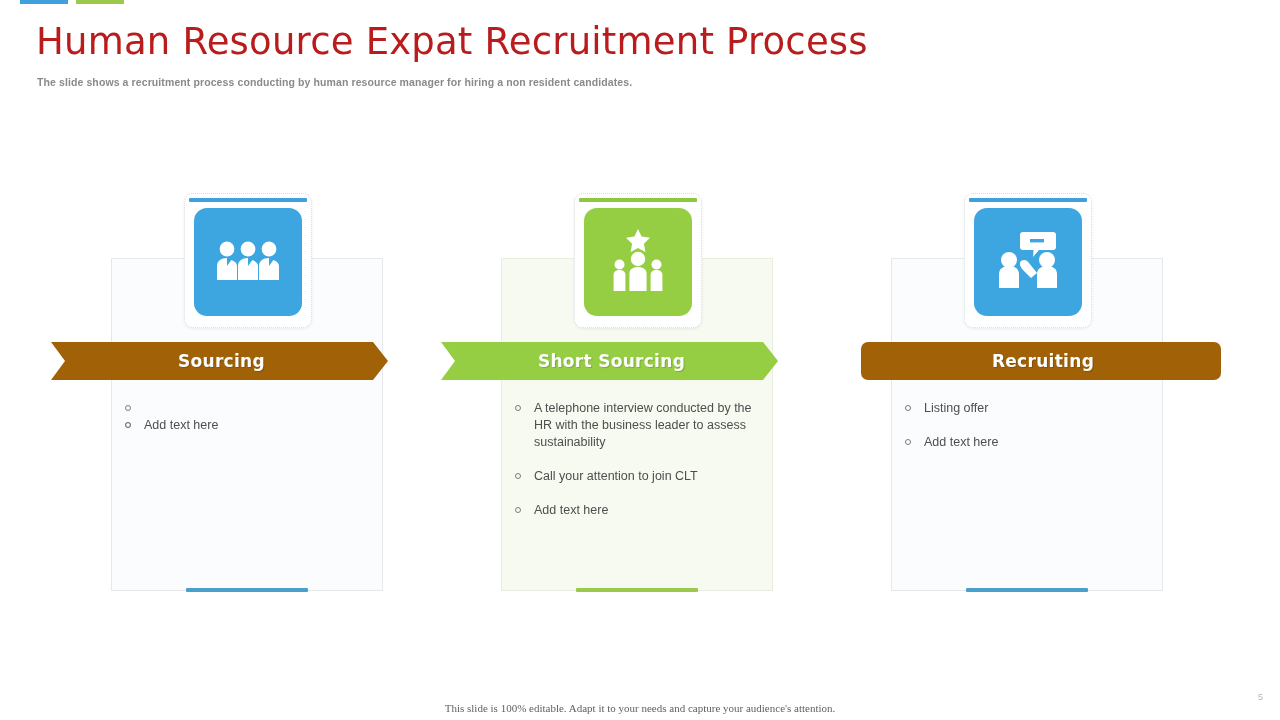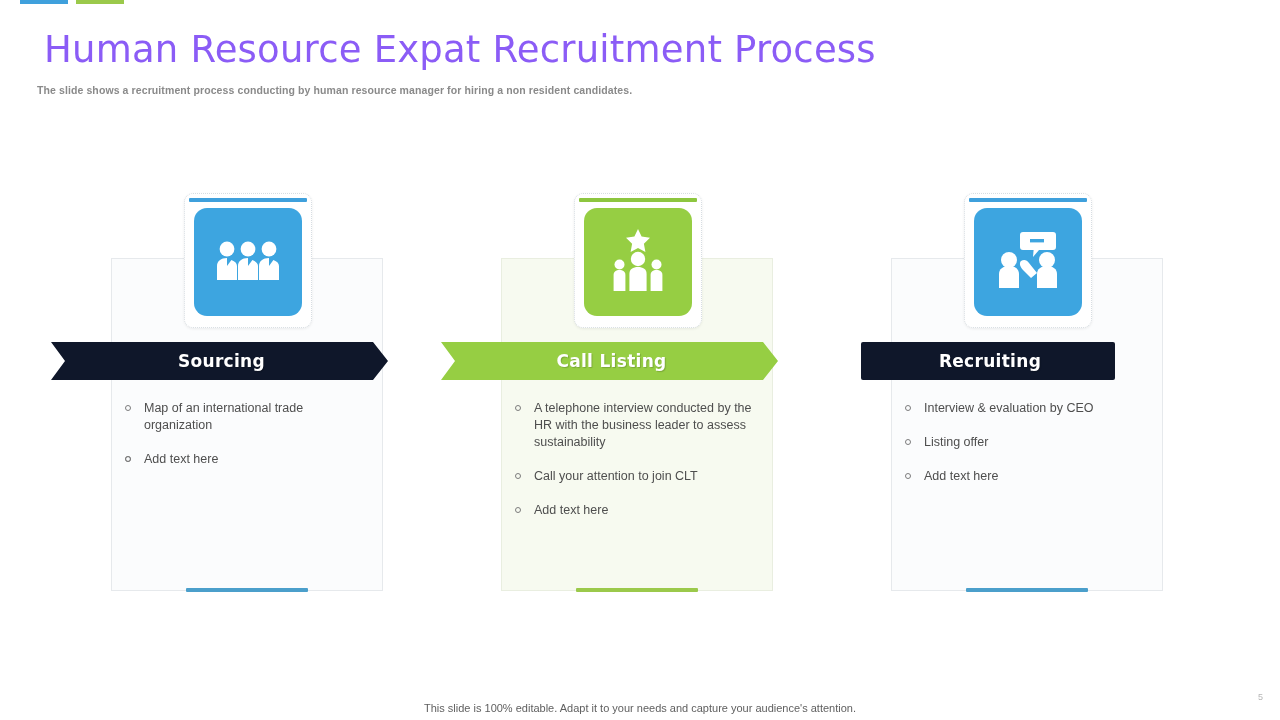--- a/index.html
+++ b/index.html
@@ -33,24 +33,24 @@
   
   .header {
     position: absolute;
     top: 22px;
     left: 36px;
     right: 36px;
   }
   .slide-title {
     font-size: 37px;
     font-weight: 400;
-    color: #8b5cf6;
+    color: #b91c1c;
     letter-spacing: 0.2px;
     line-height: 1.1;
-    margin: 8px;
+    margin: 0;
     font-family: "DejaVu Sans", sans-serif;
   }
   .slide-subtitle {
     margin: 13px 0 0 1px;
     font-size: 10.5px;
     color: #8a8a8a;
     letter-spacing: 0.1px;
     font-family: "Liberation Sans", sans-serif;
     font-weight: bold;
   }
@@ -152,24 +152,24 @@
     align-items: center;
     justify-content: center;
   }
   .banner.arrow {
     left: -2px;
     width: 337px;
     clip-path: polygon(0 0, 322px 0, 337px 50%, 322px 100%, 0 100%, 14px 50%);
   }
   .banner.rounded {
     left: 28px;
-    width: 254px;
-    border-radius: 2px;
-  }
-  .banner.blue  { background: #0f172a; }
+    width: 360px;
+    border-radius: 7px;
+  }
+  .banner.blue  { background: #a16207; }
   .banner.green { background: #96CE43; }
   .banner-label {
     color: #ffffff;
     font-size: 17px;
     font-weight: bold;
     letter-spacing: 0.3px;
     text-shadow: 1px 1px 1px rgba(0,0,0,0.18);
     font-family: "DejaVu Sans", sans-serif;
     margin-left: 4px;
   }
@@ -207,21 +207,21 @@
 
   
   .footer-note {
     position: absolute;
     bottom: 6px;
     left: 0;
     width: 1280px;
     text-align: center;
     font-size: 11px;
     color: #5f5f5f;
-    font-family: Liberation Sans, sans-serif;
+    font-family: Liberation Serif, serif;
   }
   .page-number {
     position: absolute;
     right: 17px;
     bottom: 18px;
     font-size: 9px;
     color: #b6b6b6;
     font-family: "Liberation Sans", sans-serif;
   }
 </style>
@@ -261,21 +261,20 @@
       </div>
     </div>
 
     <div class="banner arrow blue">
       <span class="banner-label">Sourcing</span>
     </div>
 
     <ul class="bullets">
       <li class="bullet">
         <span class="bullet-marker"></span>
-        <span>Map of an international trade organization</span>
       </li>
       <li class="bullet">
         <span class="bullet-marker"></span>
       </li>
       <li class="bullet">
         <span class="bullet-marker"></span>
         <span>Add text here</span>
       </li>
     </ul>
   </div>
@@ -296,21 +295,21 @@
             <circle cx="9.5" cy="35.5" r="5"></circle>
             <path d="M3.6 62 V46 C3.6 42.6 6 41 9.5 41 C13 41 15.4 42.6 15.4 46 V62 Z"></path>
             <circle cx="46.5" cy="35.5" r="5"></circle>
             <path d="M40.6 62 V46 C40.6 42.6 43 41 46.5 41 C50 41 52.4 42.6 52.4 46 V62 Z"></path>
           </svg>
         </span>
       </div>
     </div>
 
     <div class="banner arrow green">
-      <span class="banner-label">Call Listing</span>
+      <span class="banner-label">Short Sourcing</span>
     </div>
 
     <ul class="bullets">
       <li class="bullet">
         <span class="bullet-marker"></span>
         <span>A telephone interview conducted by the HR with the business leader to assess sustainability</span>
       </li>
       <li class="bullet">
         <span class="bullet-marker"></span>
         <span>Call your attention to join CLT</span>
@@ -344,24 +343,20 @@
       </div>
     </div>
 
     <div class="banner rounded blue">
       <span class="banner-label">Recruiting</span>
     </div>
 
     <ul class="bullets">
       <li class="bullet">
         <span class="bullet-marker"></span>
-        <span>Interview &amp; evaluation by CEO</span>
-      </li>
-      <li class="bullet">
-        <span class="bullet-marker"></span>
         <span>Listing offer</span>
       </li>
       <li class="bullet">
         <span class="bullet-marker"></span>
         <span>Add text here</span>
       </li>
     </ul>
   </div>
 
 </div>

